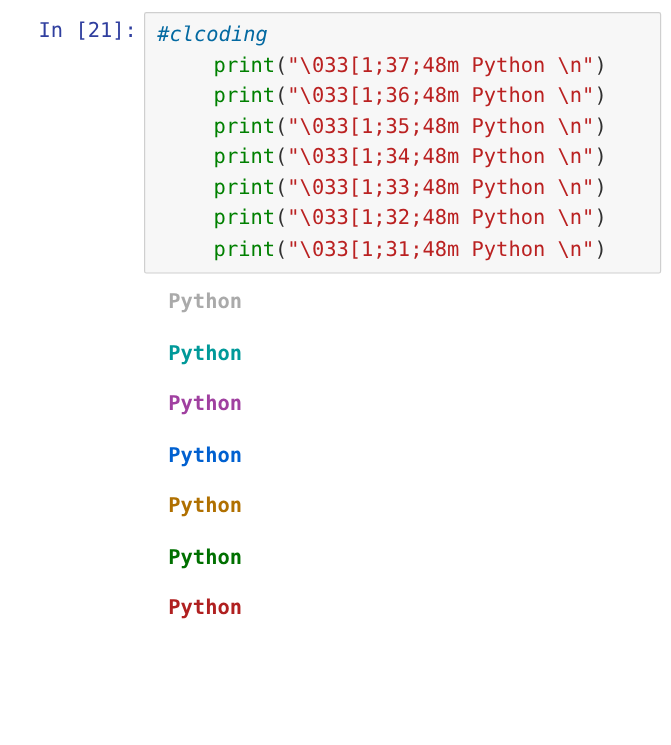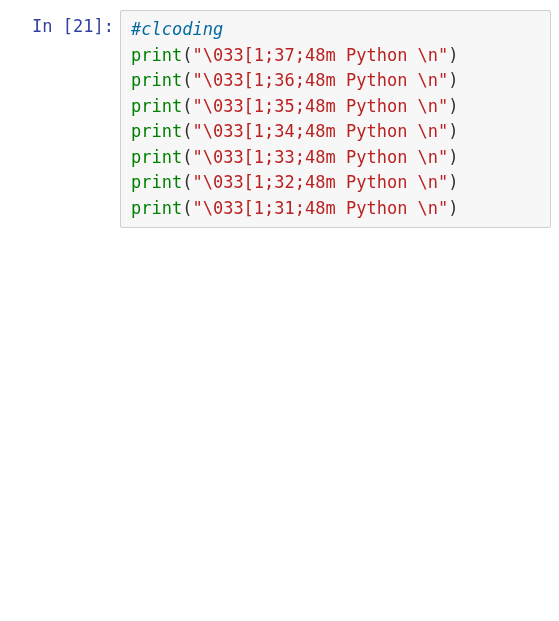--- a/index.html
+++ b/index.html
@@ -26,21 +26,21 @@
   .input-area {
     flex: 1;
     background: #f7f7f7;
     border: 1px solid #cfcfcf;
     padding: 6px 8px 6px 10px;
     line-height: 1.5;
     white-space: pre;
     border-radius: 2px;
   }
   .c-comment { color: #0369a1; font-style: italic; }
-  .c-func { color: #008000; }
+  .c-func { color: #008000; margin-left: 47px; }
   .c-paren { color: #303030; }
   .c-str { color: #BA2121; }
   .out-row {
     display: flex;
   }
   .out-area {
     flex: 1;
     padding: 14px 0 0 10px;
     line-height: 1.25;
     white-space: pre;
@@ -66,13 +66,28 @@
 <span class="c-func">print</span><span class="c-paren">(</span><span class="c-str">"\033[1;36;48m Python \n"</span><span class="c-paren">)</span>
 <span class="c-func">print</span><span class="c-paren">(</span><span class="c-str">"\033[1;35;48m Python \n"</span><span class="c-paren">)</span>
 <span class="c-func">print</span><span class="c-paren">(</span><span class="c-str">"\033[1;34;48m Python \n"</span><span class="c-paren">)</span>
 <span class="c-func">print</span><span class="c-paren">(</span><span class="c-str">"\033[1;33;48m Python \n"</span><span class="c-paren">)</span>
 <span class="c-func">print</span><span class="c-paren">(</span><span class="c-str">"\033[1;32;48m Python \n"</span><span class="c-paren">)</span>
 <span class="c-func">print</span><span class="c-paren">(</span><span class="c-str">"\033[1;31;48m Python \n"</span><span class="c-paren">)</span></div>
 </div>
 
 <div class="out-row">
   <div class="prompt-col"></div>
+  <div class="out-area" id="out-area"><span class="o37"> Python </span>
+
+<span class="o36"> Python </span>
+
+<span class="o35"> Python </span>
+
+<span class="o34"> Python </span>
+
+<span class="o33"> Python </span>
+
+<span class="o32"> Python </span>
+
+<span class="o31"> Python </span>
+
+</div>
 </div>
 
 </body></html>

